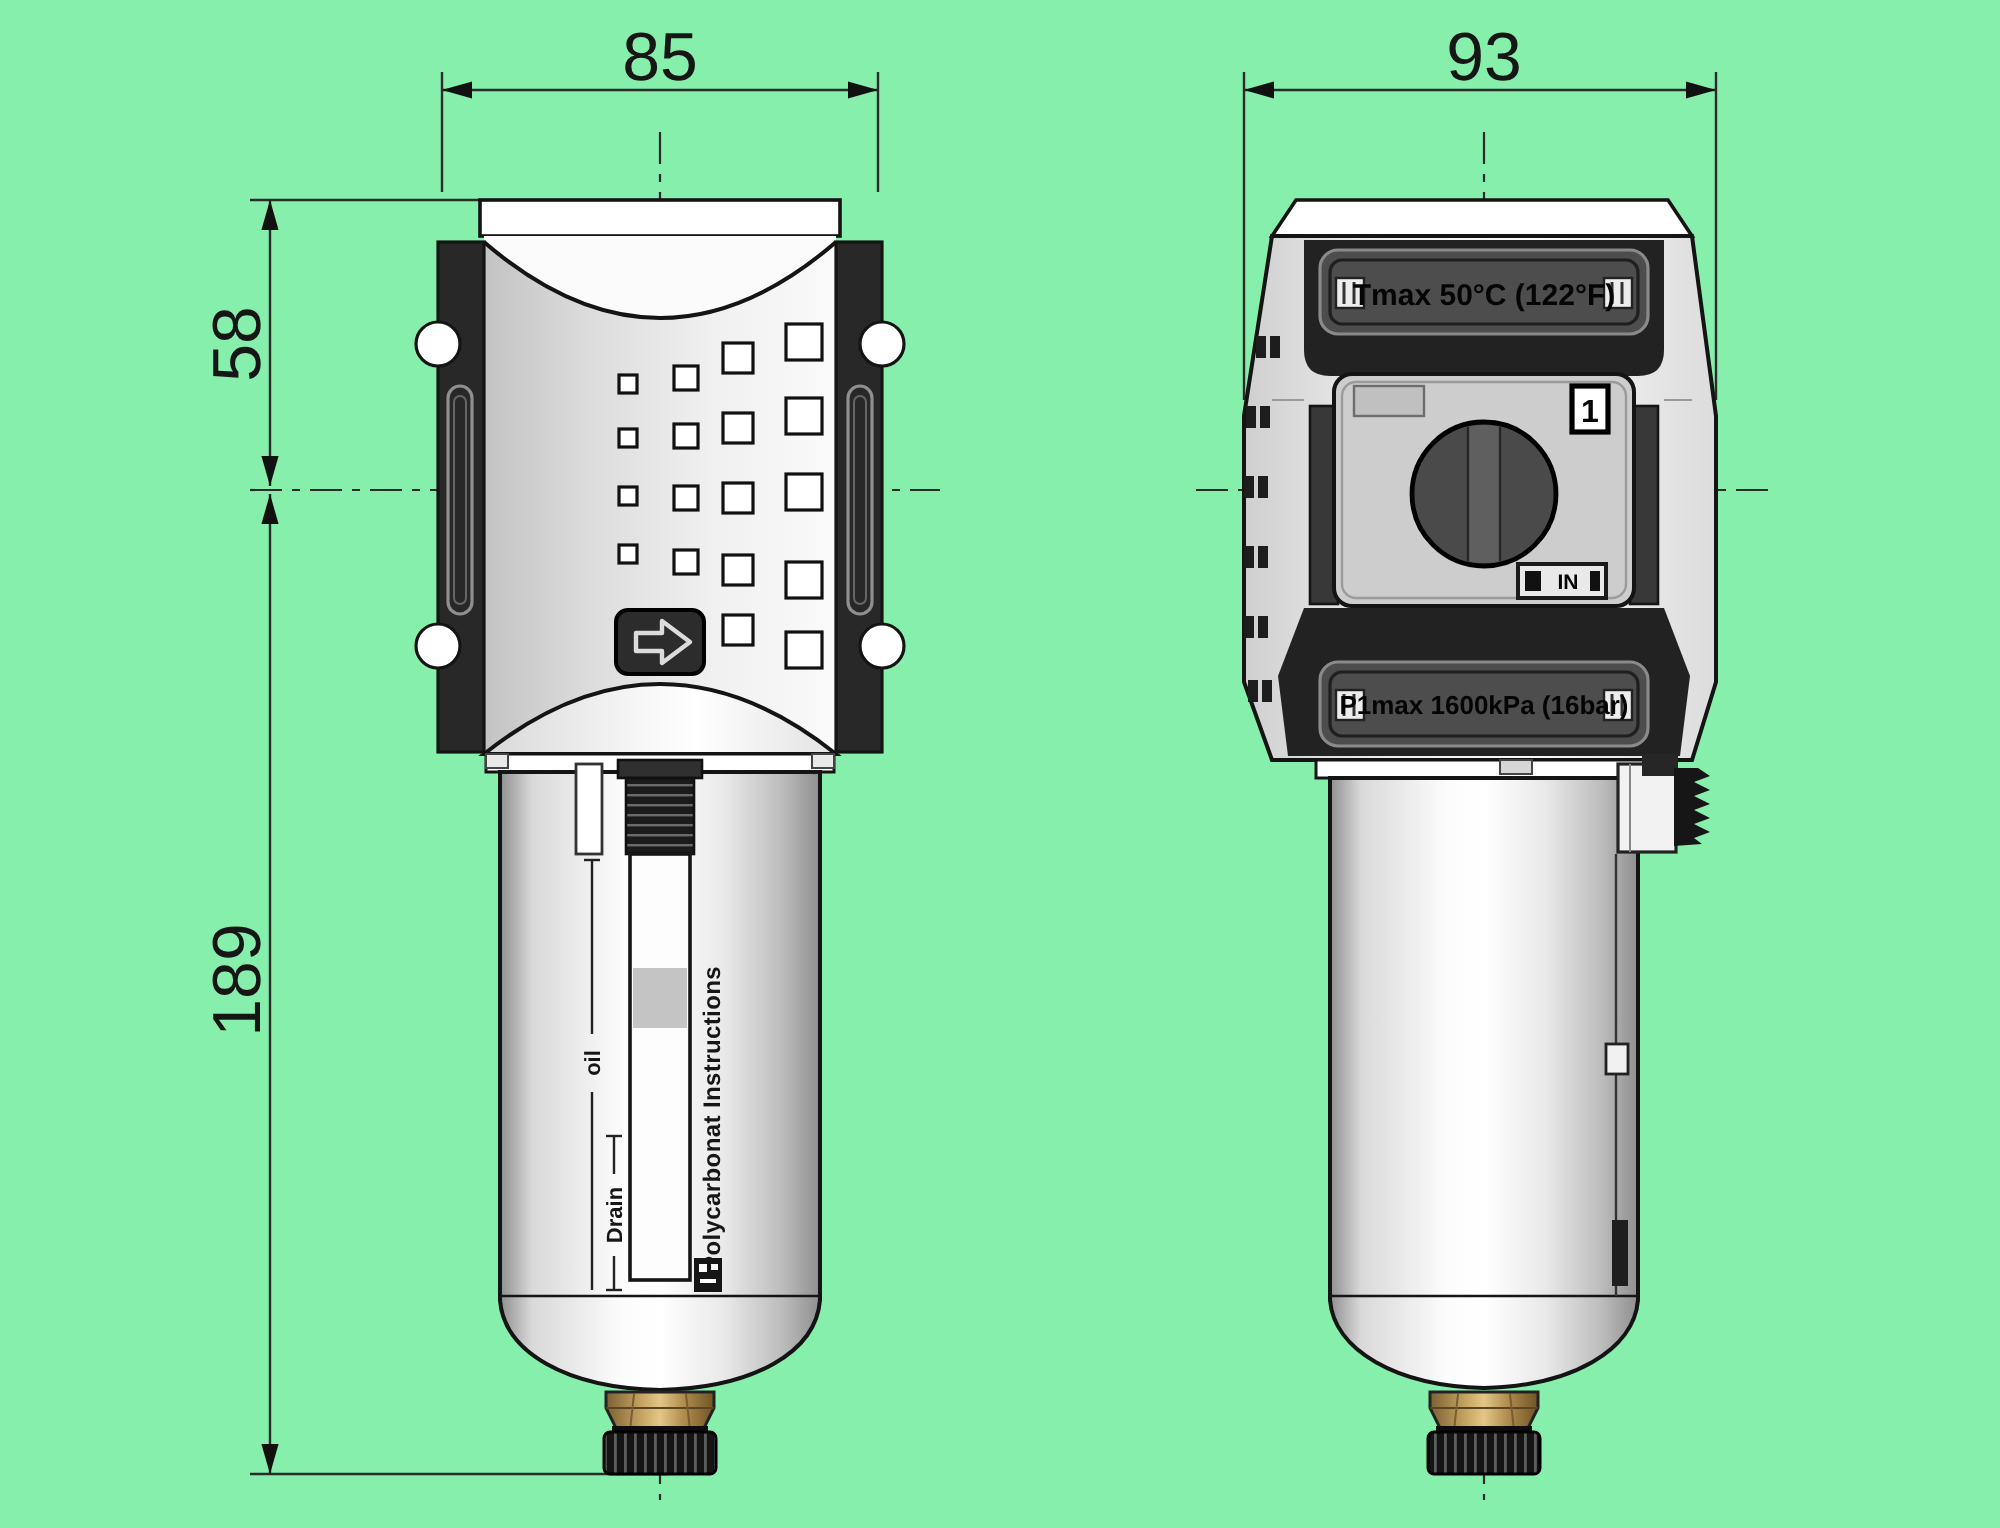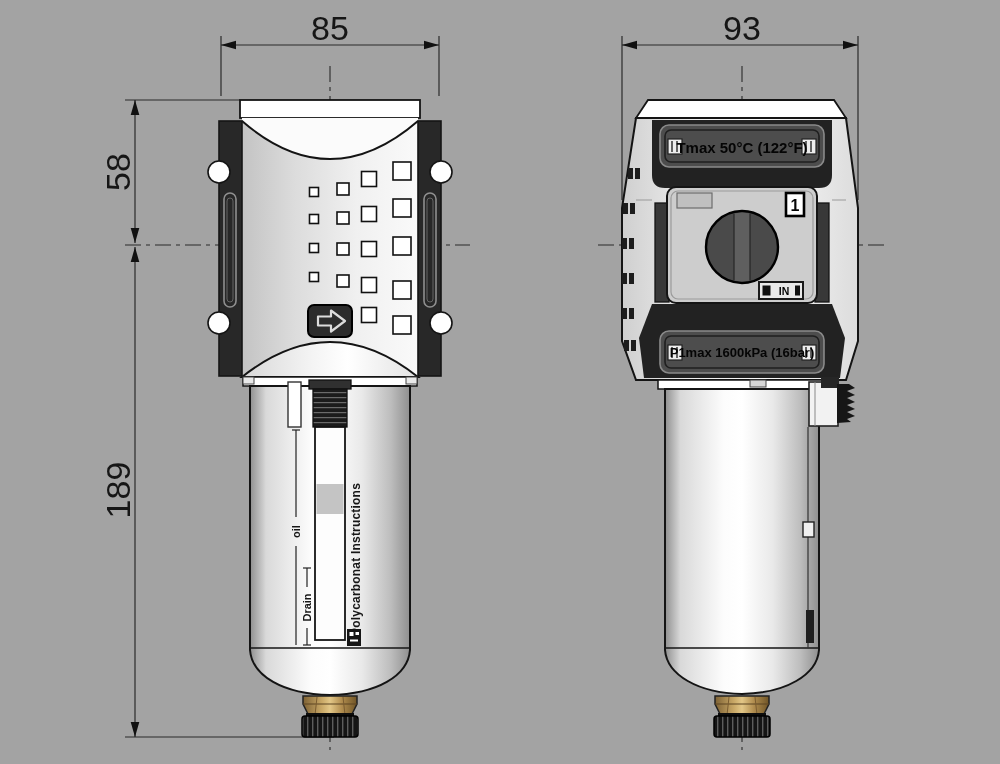--- a/index.html
+++ b/index.html
@@ -1,16 +1,16 @@
 <!DOCTYPE html>
 <html><head>
 <meta charset="utf-8">
 <style>
   html,body{margin:0;padding:0;background:#ffffff;}
-  .canvas{width:1000px;height:764px;position:relative;background:#a3a3a3;overflow:hidden;}
+  .canvas{width:1000px;height:764px;position:relative;background:#86efac;overflow:hidden;}
   svg{display:block;}
   text{font-family:"Liberation Sans", sans-serif;fill:#161616;}
   .dimtext{font-size:34px;}
   .labeltext{font-weight:bold;fill:#050505;}
   .marktext{font-size:11px;font-weight:bold;}
 </style>
 </head>
 <body>
 
 <div class="canvas">

